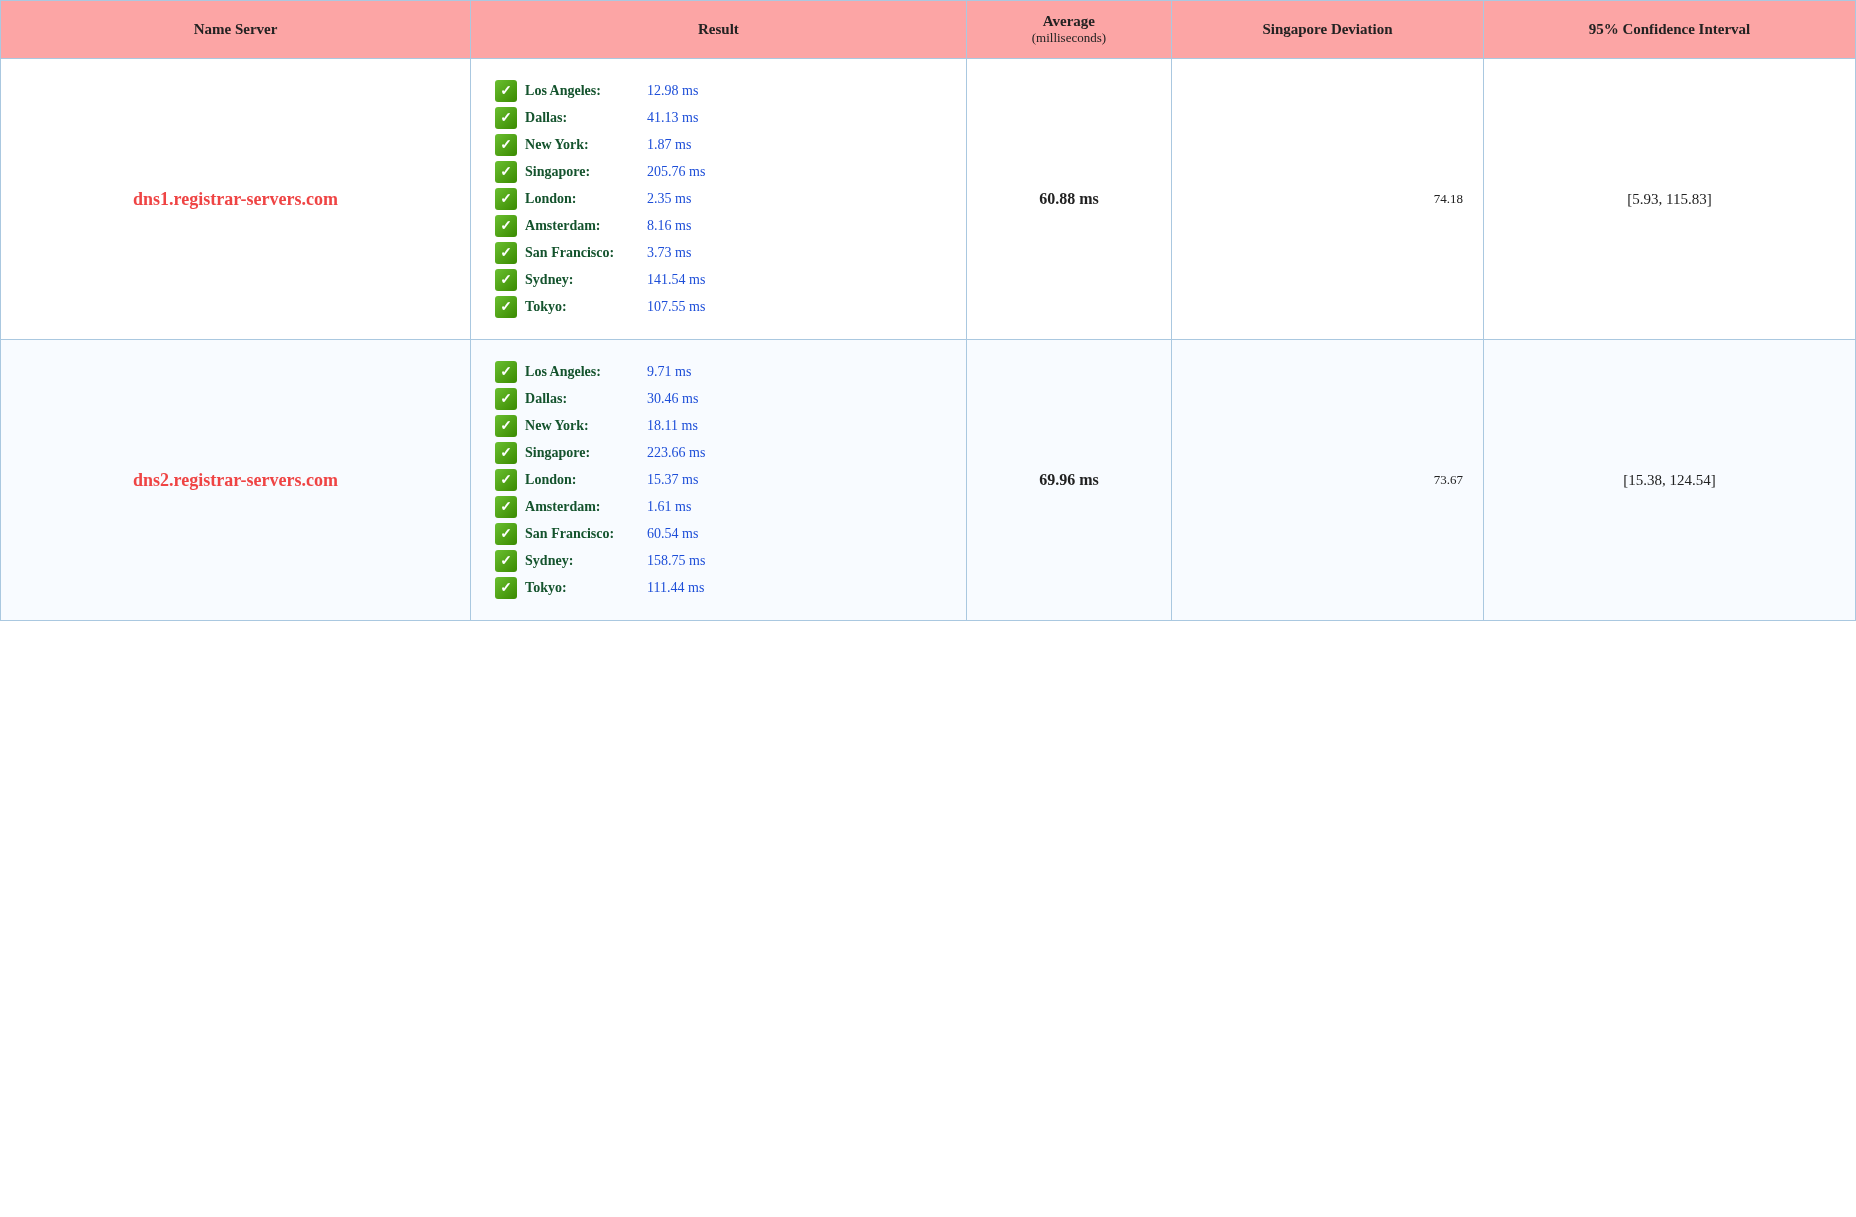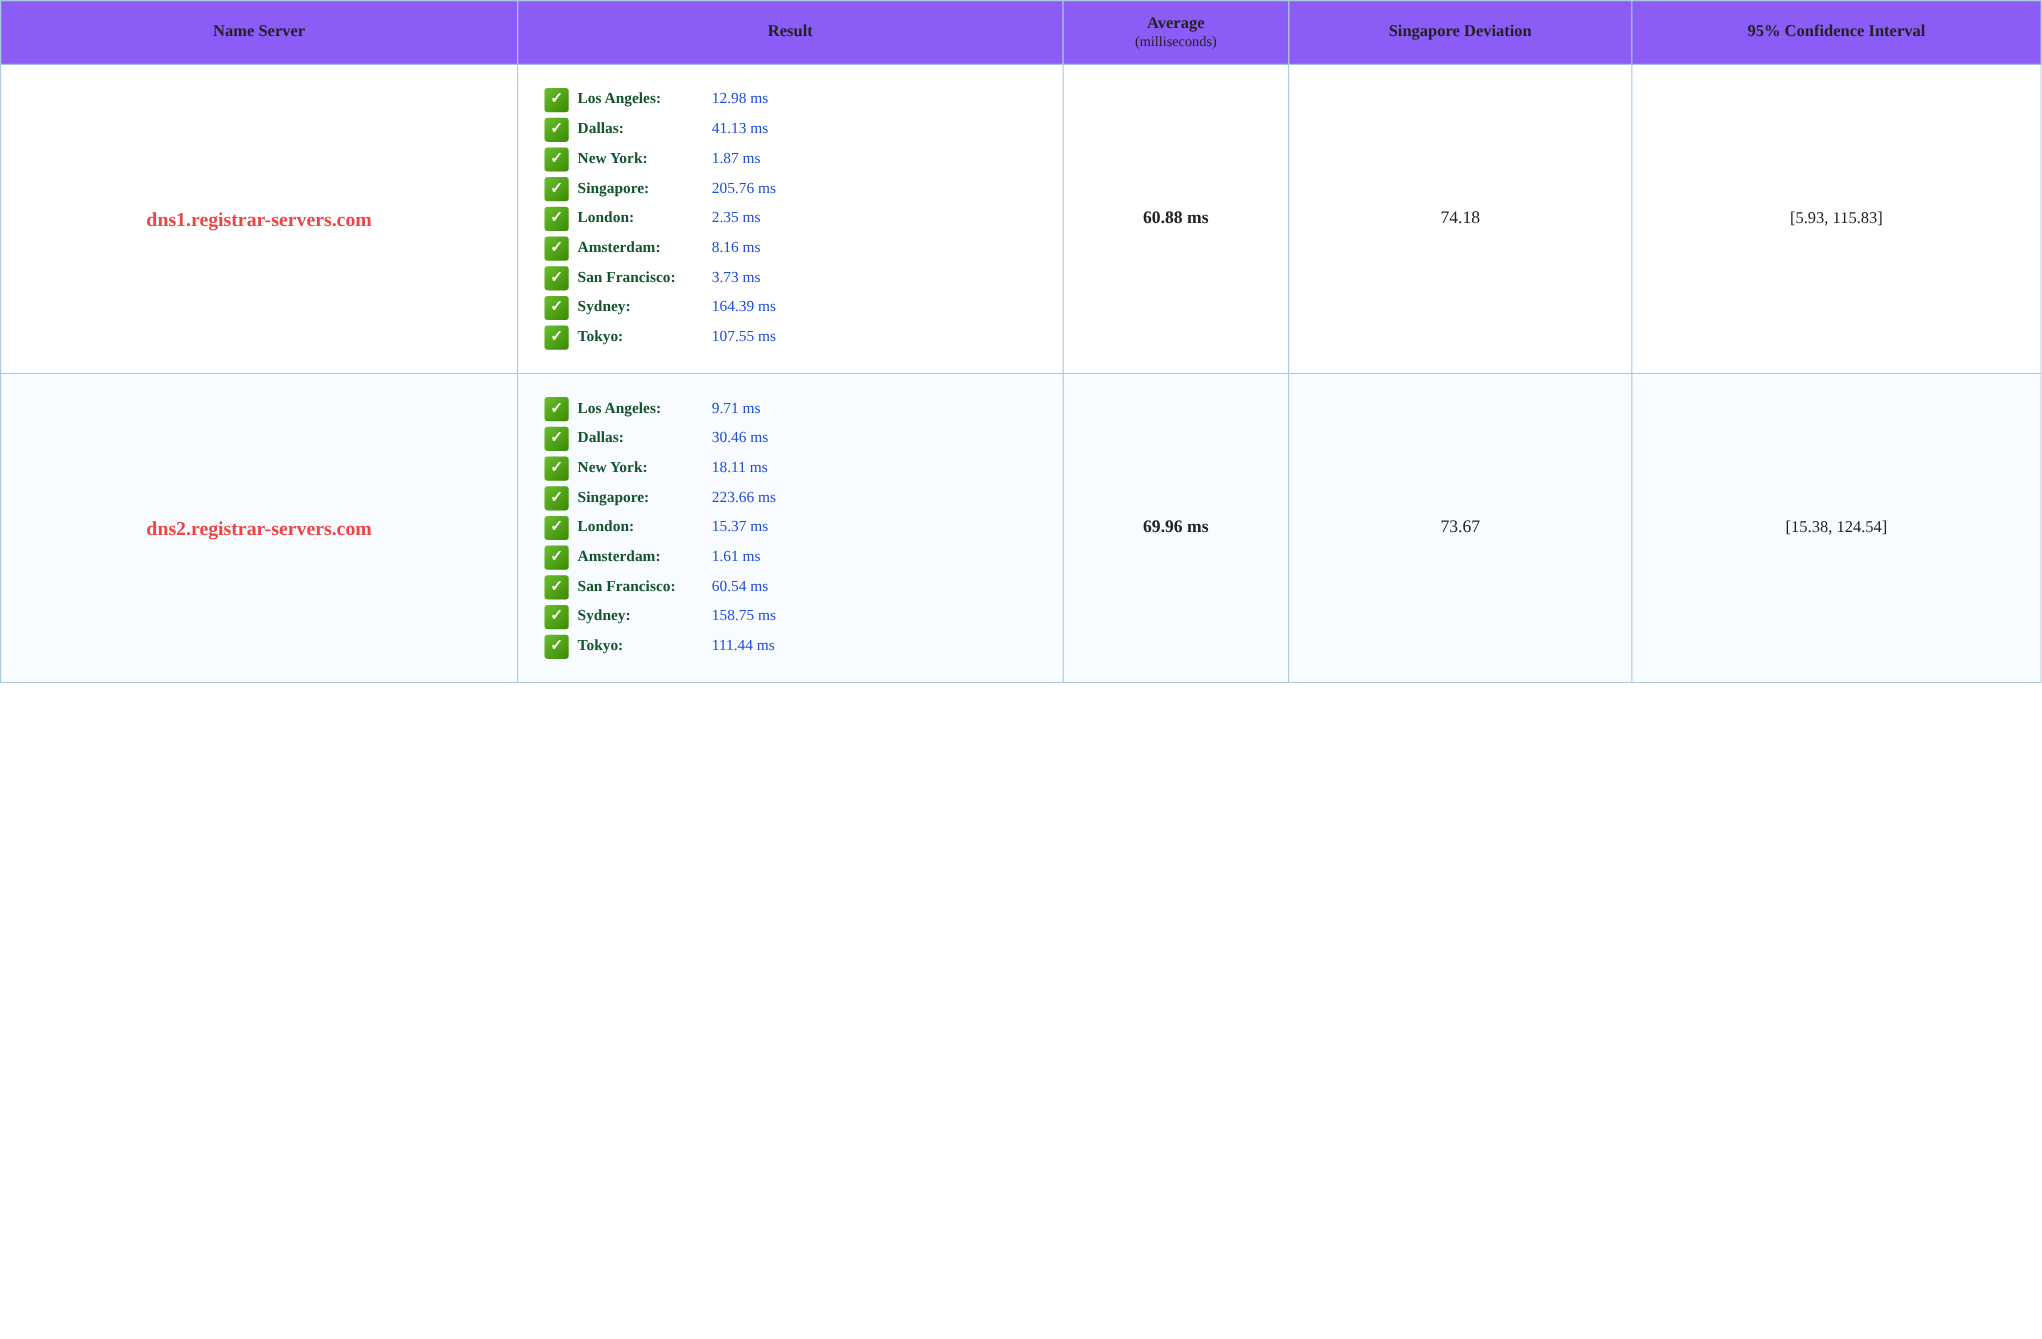--- a/index.html
+++ b/index.html
@@ -7,21 +7,21 @@
       font-family: Georgia, 'Times New Roman', serif;
       background: #fff;
       padding: 0;
     }
     table {
       width: 100%;
       border-collapse: collapse;
       border: 1px solid #aac8e0;
     }
     th {
-      background-color: #8b5cf6;
+      background-color: #fca5a5;
       border: 1px solid #aac8e0;
       padding: 12px 16px;
       text-align: center;
       font-weight: bold;
       font-size: 15px;
       color: #222;
     }
     th .sub {
       font-weight: normal;
       font-size: 13px;
@@ -78,21 +78,22 @@
     .location-time {
       color: #1d4ed8;
       font-size: 14px;
       margin-left: 4px;
     }
     .avg-cell {
       font-weight: bold;
       font-size: 16px;
     }
     .stddev-cell {
-      font-size: 16px;
+      font-size: 13px;
+      text-align: right;
     }
     .ci-cell {
       font-size: 15px;
     }
     tr.data-row td {
       background: #fff;
     }
     tr.data-row:nth-child(even) td {
       background: #f8fbff;
     }
@@ -148,21 +149,21 @@
             <span class="location-time">8.16 ms</span>
           </div>
           <div class="result-row">
             <span class="check-icon"></span>
             <span class="location-name">San Francisco:</span>
             <span class="location-time">3.73 ms</span>
           </div>
           <div class="result-row">
             <span class="check-icon"></span>
             <span class="location-name">Sydney:</span>
-            <span class="location-time">164.39 ms</span>
+            <span class="location-time">141.54 ms</span>
           </div>
           <div class="result-row">
             <span class="check-icon"></span>
             <span class="location-name">Tokyo:</span>
             <span class="location-time">107.55 ms</span>
           </div>
         </td>
         <td class="avg-cell">60.88 ms</td>
         <td class="stddev-cell">74.18</td>
         <td class="ci-cell">[5.93, 115.83]</td>

